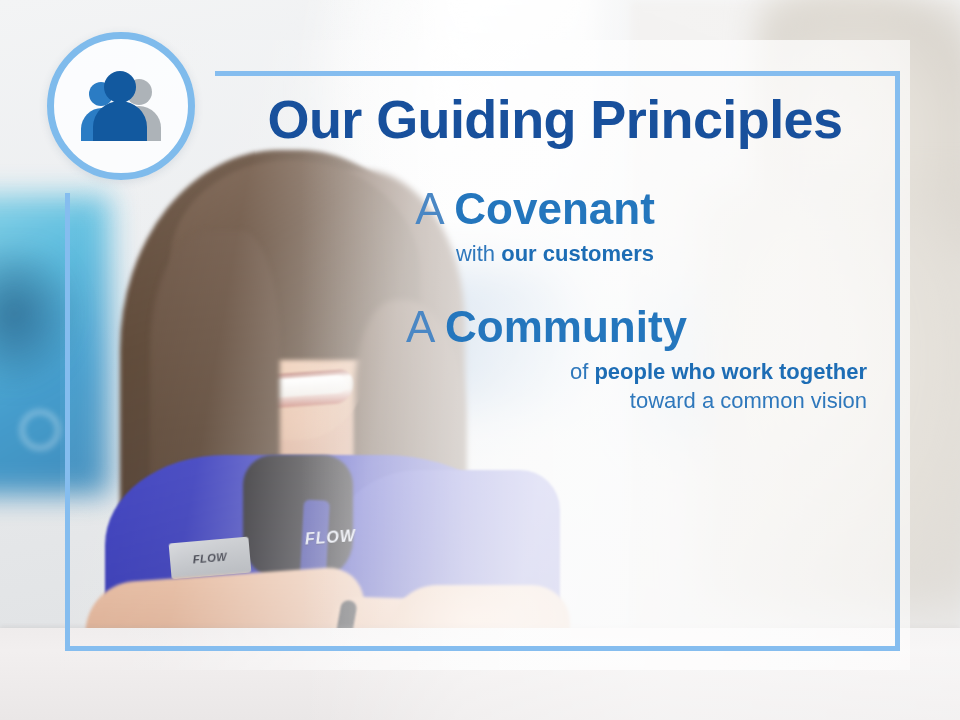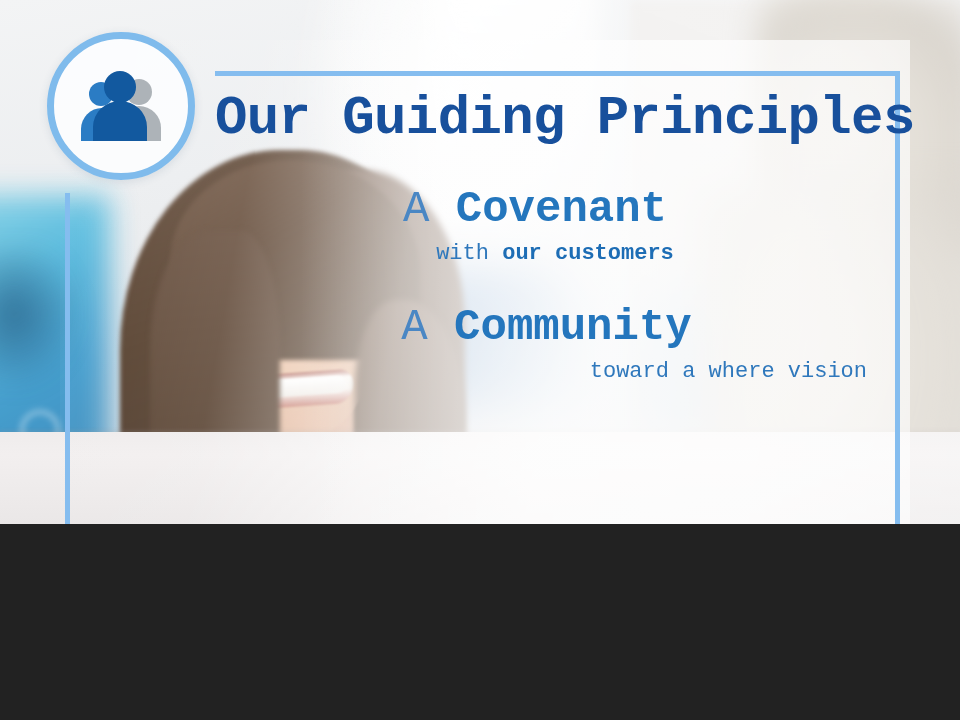--- a/index.html
+++ b/index.html
@@ -1,23 +1,23 @@
 <!DOCTYPE html>
 <html><head>
 <meta charset="utf-8">
 <title>Our Guiding Principles</title>
 <style>
   html,body{margin:0;padding:0;background:#222;}
   *{box-sizing:border-box;}
 
   .poster{
     position:relative;
-    width:960px;height:524px;
+    width:960px;height:720px;
     overflow:hidden;
-    font-family:Liberation Mono, monospace;
+    font-family:Liberation Sans, sans-serif;
     background:#e9ecef;
   }
 
   
   .photo{position:absolute;inset:0;overflow:hidden;}
 
   
   .bg-base{
     position:absolute;inset:0;
     background:
@@ -420,19 +420,20 @@
       <div class="sub">
         <span>with </span><b>our customers</b>
       </div>
     </div>
 
     <div class="principle p2">
       <div class="head">
         <span class="art">A </span><span class="word">Community</span>
       </div>
       <div class="sub">
-        <div>toward a where vision</div>
+        <div><span>of </span><b>people who work together</b></div>
+        <div>toward a common vision</div>
       </div>
     </div>
 
 
   </div>
 </div>
 
 </body></html>

